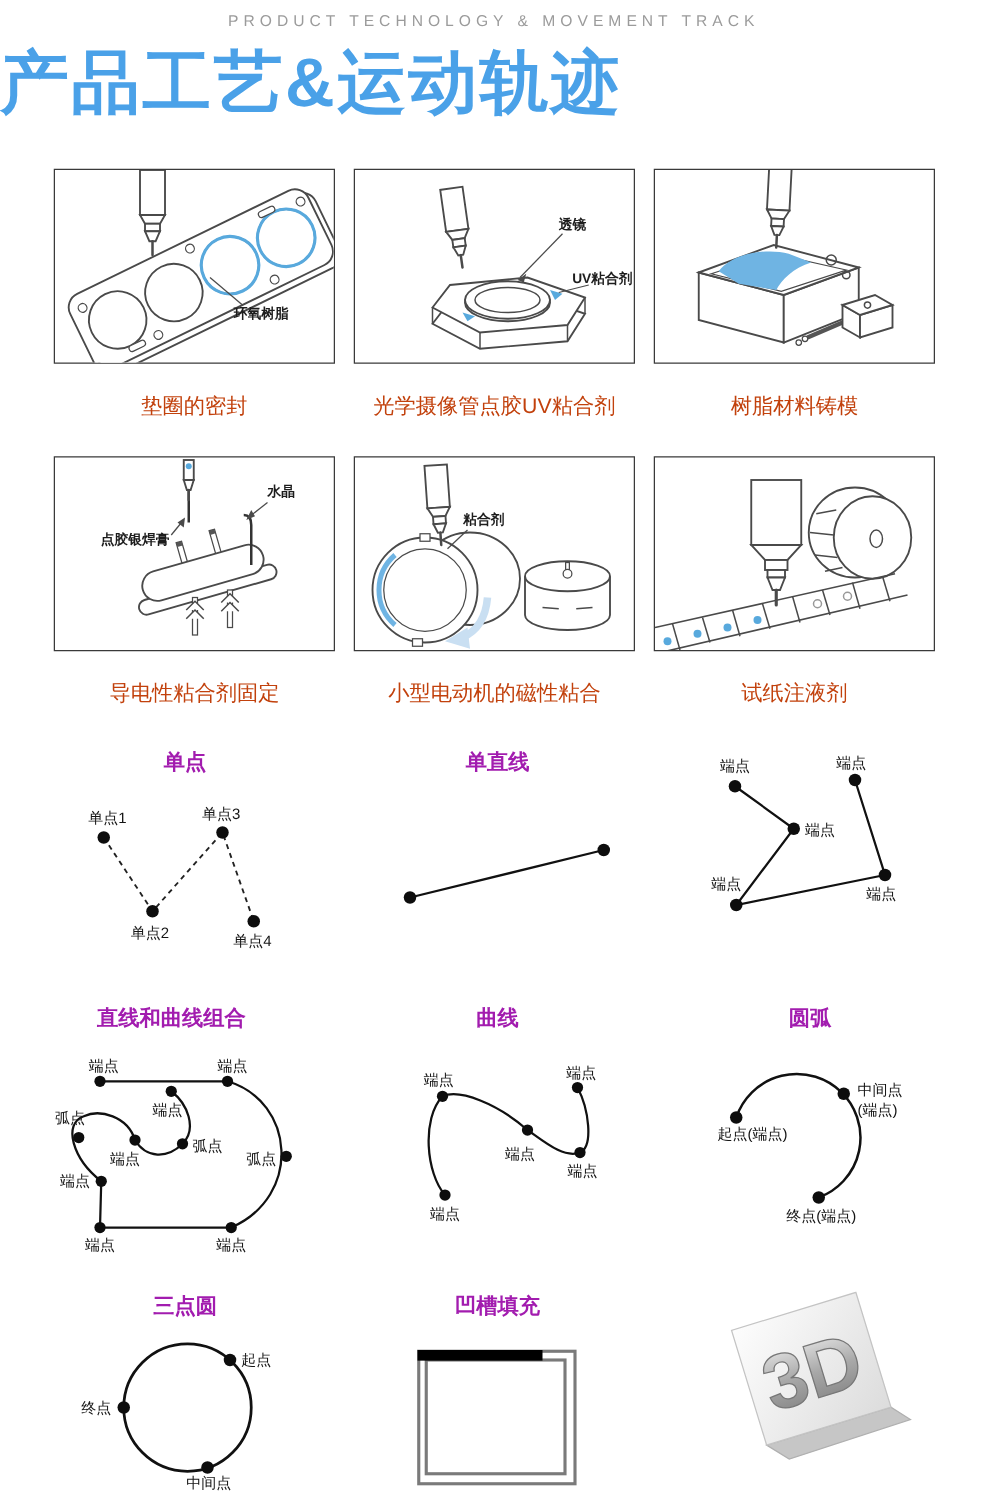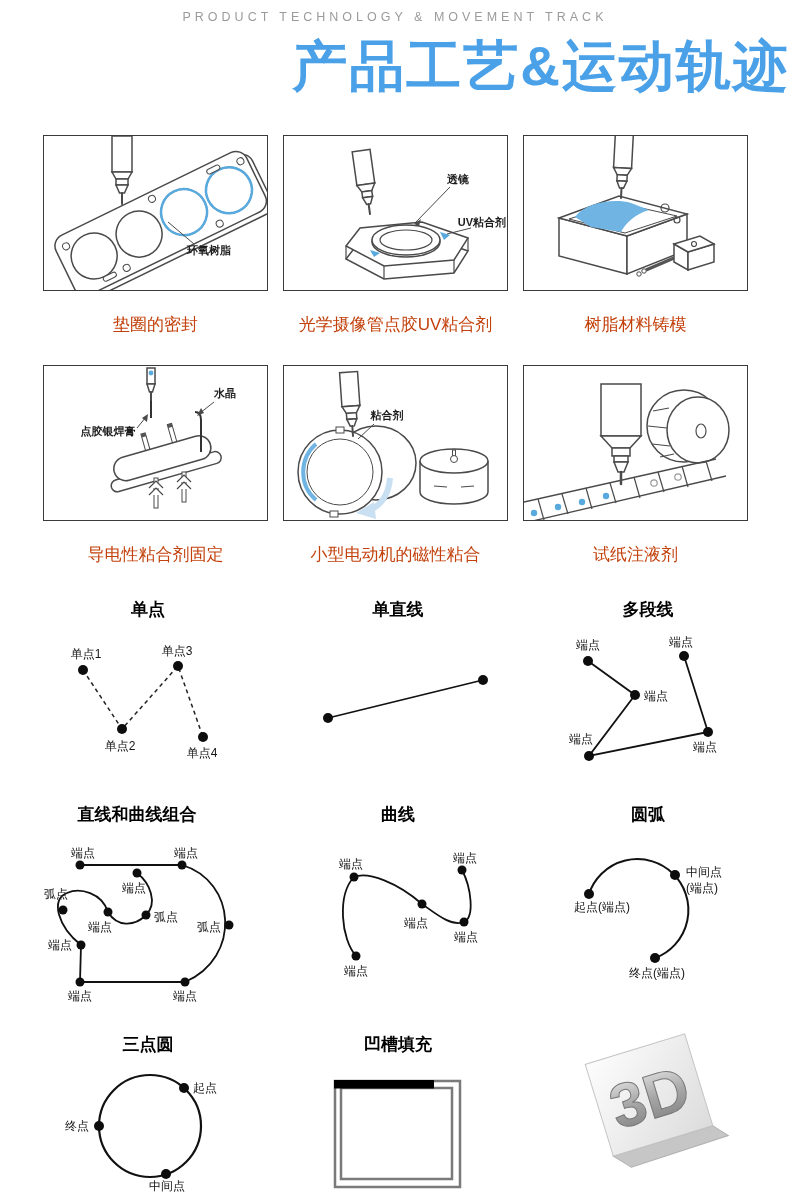--- a/index.html
+++ b/index.html
@@ -1,28 +1,28 @@
 <!DOCTYPE html>
 <html><head>
 <meta charset="utf-8">
 <style>
   html,body{margin:0;padding:0;background:#fff;}
   .page{position:relative;width:790px;height:1200px;background:#fff;overflow:hidden;
         font-family:"Liberation Sans",sans-serif;}
   .eyebrow{position:absolute;left:0;top:10px;width:790px;text-align:center;
            font-size:12.5px;letter-spacing:4px;color:#9b9b9b;}
-  .main-title{position:absolute;left:0;top:30px;width:790px;text-align:right;
+  .main-title{position:absolute;left:0;top:30px;width:790px;text-align:left;
               font-size:55px;font-weight:bold;letter-spacing:2px;color:#4aa1e8;}
   
   .pcard{position:absolute;width:225px;}
   .pbox{width:223px;height:154px;border:1px solid #3a3a3a;background:#fff;}
   .pcaption{margin-top:22px;text-align:center;font-size:17px;color:#c2410c;}
   
   .track{position:absolute;width:230px;text-align:center;}
-  .track-title{font-size:17px;font-weight:bold;color:#000000;margin-bottom:9px;}
+  .track-title{font-size:17px;font-weight:bold;color:#a21caf;margin-bottom:9px;}
   
   .s{fill:#fff;stroke:#4a4a4a;stroke-width:1.5;}
   .sn{fill:none;stroke:#4a4a4a;stroke-width:1.2;}
   .syr rect,.syr polygon{fill:#fff;stroke:#4a4a4a;stroke-width:1.5;}
   .syr line{stroke:#4a4a4a;stroke-width:2;stroke-linecap:round;}
   .lbl{font:bold 11px "Liberation Sans",sans-serif;fill:#1d1d1d;}
   .plbl{font:12px "Liberation Sans",sans-serif;fill:#141414;}
   .ln{stroke:#4a4a4a;stroke-width:1;}
   .tline{stroke:#111;stroke-width:1.8;fill:none;}
   .tcurve{stroke:#111;stroke-width:1.8;fill:none;stroke-linecap:round;}
@@ -276,21 +276,20 @@
   <div class="track" style="left:283px;top:598px">
     <div class="track-title">单直线</div>
     <svg width="230" height="152" viewBox="0 0 230 152">
       <line x1="45" y1="88" x2="200" y2="50" class="tline"></line>
       <circle class="dot" cx="45" cy="88" r="5"></circle>
         <circle class="dot" cx="200" cy="50" r="5"></circle>
     </svg>
   </div>
 
   <div class="track" style="left:533px;top:598px">
-    <div class="track-title">多段线</div>
     <svg width="230" height="152" viewBox="0 0 230 152">
       <polyline points="55,31 102,65 56,126 175,102 151,26" class="tline"></polyline>
       <circle class="dot" cx="55" cy="31" r="5"></circle>
         <circle class="dot" cx="102" cy="65" r="5"></circle>
       <circle class="dot" cx="56" cy="126" r="5"></circle>
         <circle class="dot" cx="151" cy="26" r="5"></circle>
       <circle class="dot" cx="175" cy="102" r="5"></circle>
       <text class="plbl" x="55" y="19" text-anchor="middle">端点</text>
       <text class="plbl" x="148" y="16" text-anchor="middle">端点</text>
       <text class="plbl" x="111" y="70" text-anchor="start">端点</text>

